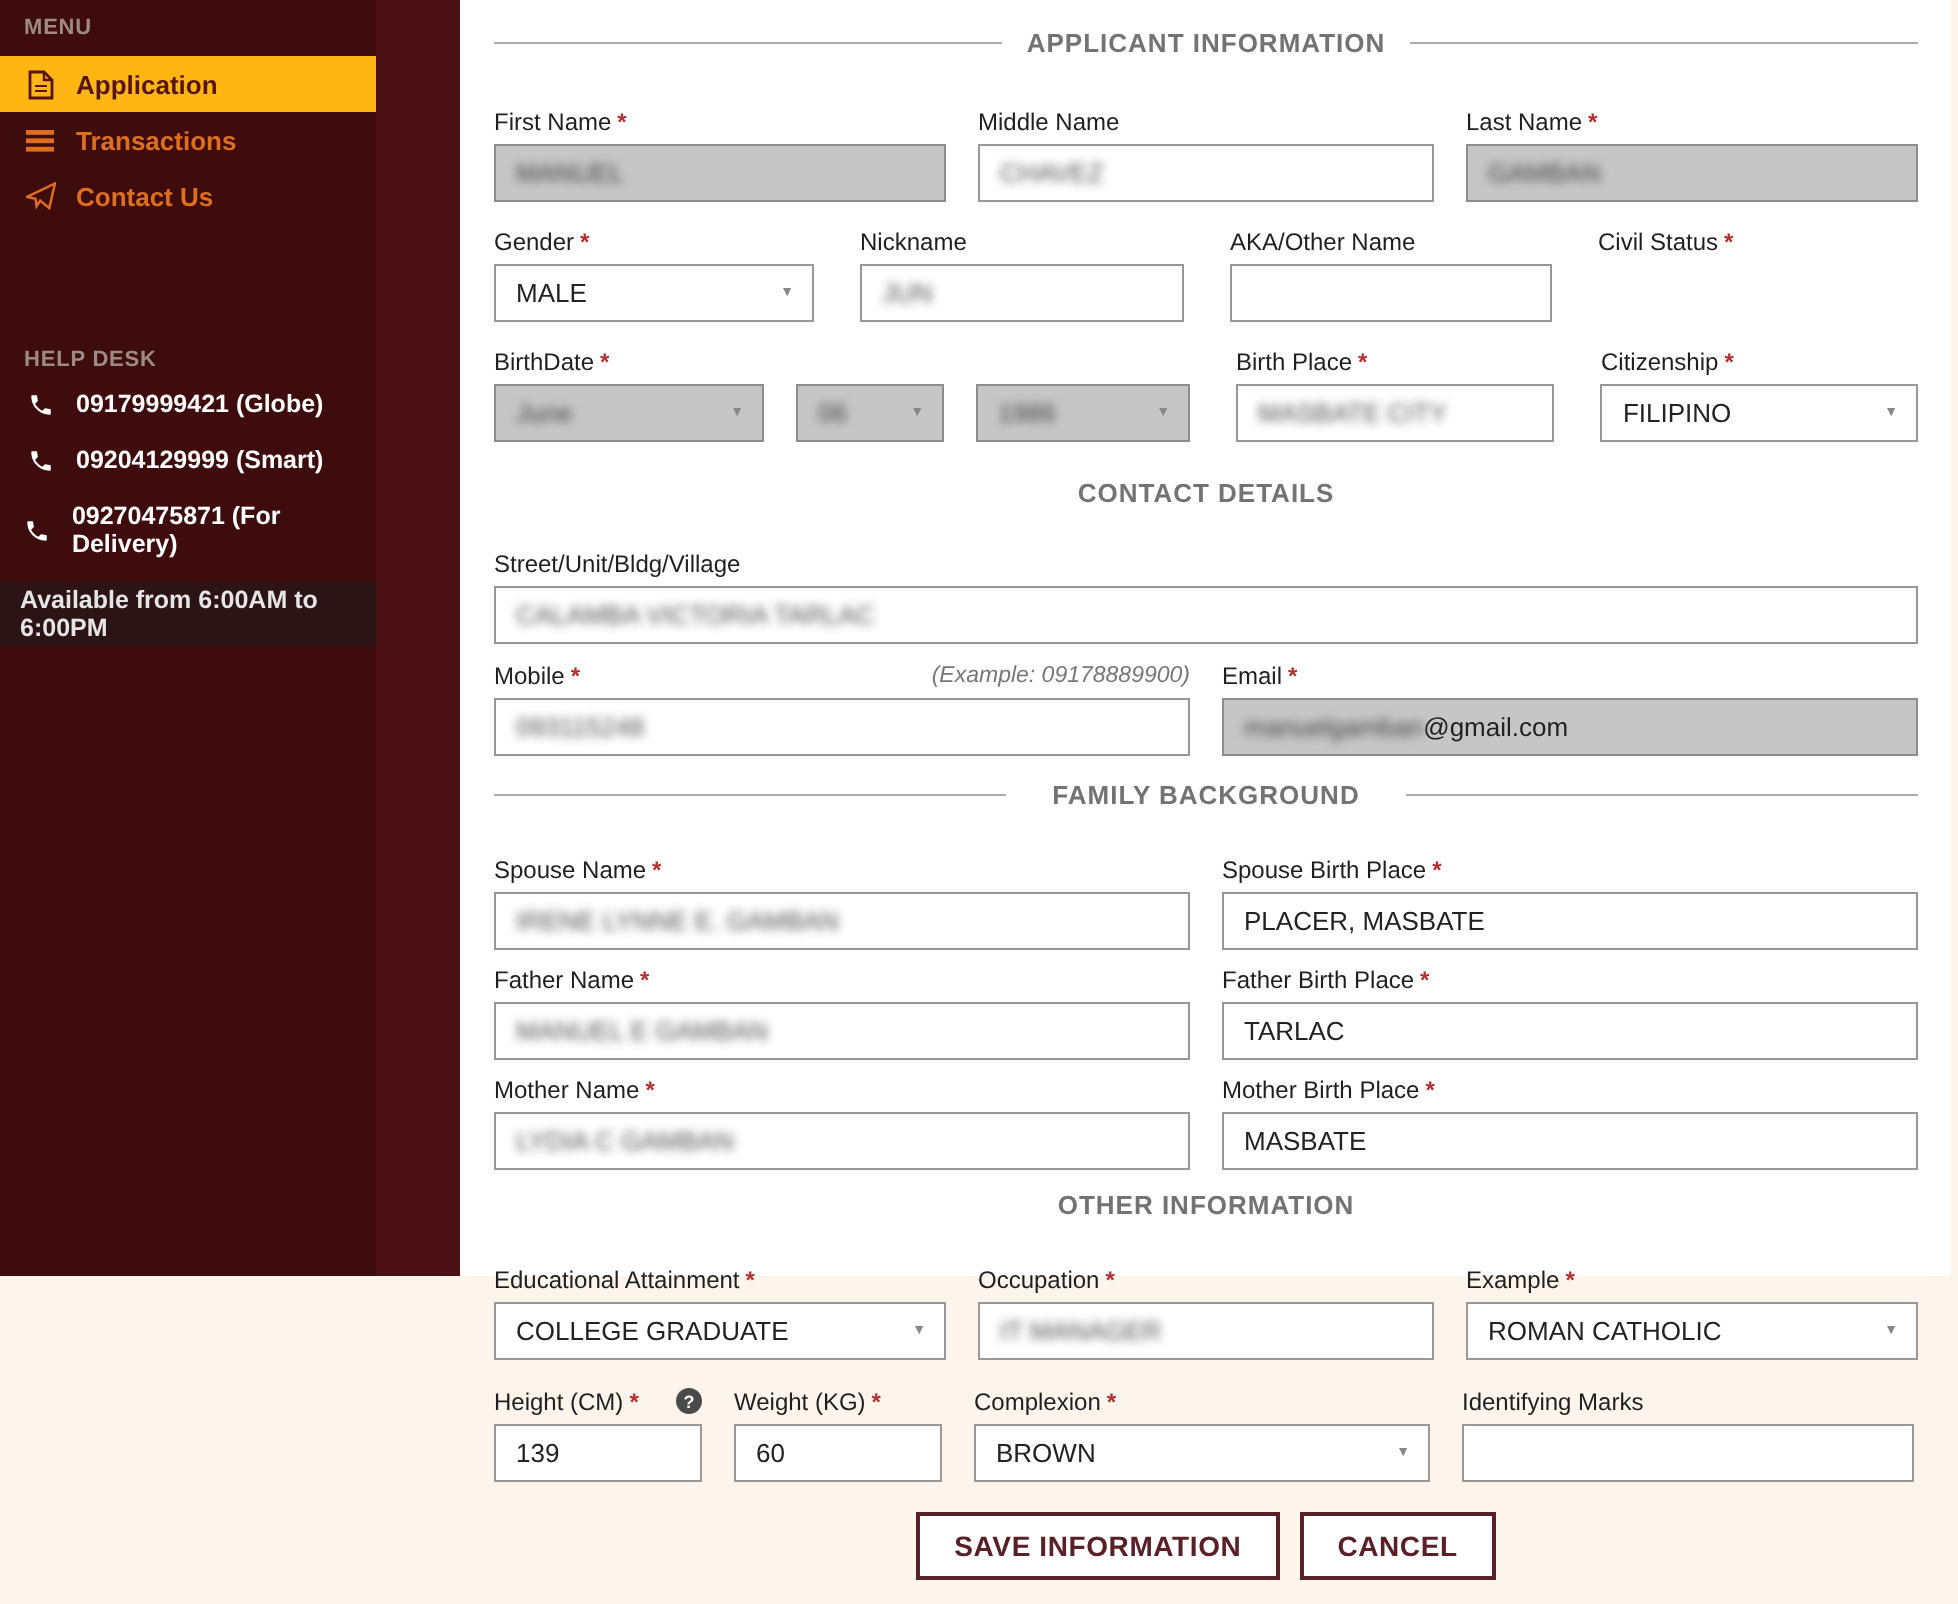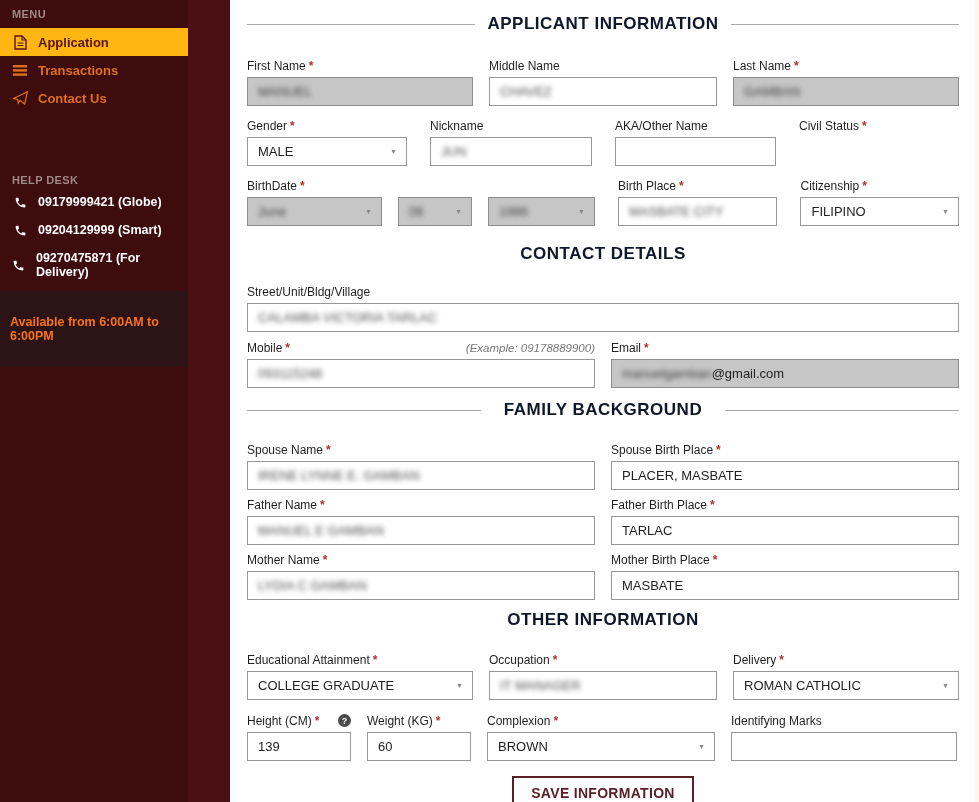--- a/index.html
+++ b/index.html
@@ -2,40 +2,40 @@
 <html><head>
 <meta charset="utf-8">
 <style>
   html,body{margin:0;padding:0;}
   body{
     width:979px;height:802px;overflow:hidden;
     background:#fdf4ec;
     font-family:"Liberation Sans", sans-serif;
     -webkit-font-smoothing:antialiased;
   }
-  .app{display:flex;width:975px;height:802px;justify-content:center;}
+  .app{display:flex;width:975px;height:638px;justify-content:center;}
 
   
   .sidebar{width:188px;flex-shrink:0;background:#3f0c0e;position:relative;}
   .side-strip{width:42px;flex-shrink:0;background:#4a1013;}
   .menu-header{color:#9c8a85;font-size:11px;font-weight:bold;letter-spacing:.4px;padding:8px 12px 4px;}
   .nav-item{display:flex;align-items:center;gap:10px;height:28px;padding:0 12px;
     color:#dd6f1e;font-weight:bold;font-size:13px;cursor:pointer;}
   .nav-item.active{background:#ffb612;color:#571414;}
   .nav-icon{width:16px;display:flex;align-items:center;justify-content:center;}
   .help-header{color:#9c8a85;font-size:11px;font-weight:bold;letter-spacing:.4px;padding:0 12px 2px;margin-top:62px;}
   .phone-item{display:flex;align-items:center;gap:10px;color:#ffffff;font-weight:bold;font-size:12.5px;padding:7px 12px;}
-  .avail-bar{background:#2c1316;color:#f97316;font-weight:bold;font-size:12.5px;padding:24px 10px;margin-top:5px;}
+  .avail-bar{background:#2c1316;color:#e5e5e5;font-weight:bold;font-size:12.5px;padding:2px 10px;margin-top:5px;}
 
   
   .main{width:745px;box-sizing:border-box;background:#ffffff;padding:0 16px 0 17px;}
   .sec{display:flex;align-items:center;gap:12px;}
   .sec .line{flex:1;height:1px;background:#a9a9a9;}
   .sec .line.hidden{background:transparent;}
-  .sec .title{font-size:17px;font-weight:bold;color:#0f172a;letter-spacing:.5px;white-space:nowrap;}
+  .sec .title{font-size:13px;font-weight:bold;color:#737373;letter-spacing:.5px;white-space:nowrap;}
 
   .row{display:flex;gap:16px;}
   .field{display:flex;flex-direction:column;}
   .lbl{font-size:12px;color:#1f1f1f;margin-bottom:4px;display:flex;align-items:center;height:15px;}
   .lbl .between{width:100%;display:flex;justify-content:space-between;align-items:center;}
   .req{color:#b23030;margin-left:3px;font-weight:bold;}
   .hint{font-style:italic;color:#777;font-size:11.5px;font-weight:normal;}
 
   .box{height:29px;box-sizing:border-box;border:1px solid #979797;background:#fff;
     display:flex;align-items:center;padding:0 10px;font-size:13px;color:#222;position:relative;}
@@ -375,21 +375,21 @@
         <div class="lbl">
             <span>Occupation</span>
             <span class="req">*</span>
           </div>
         <div class="box">
             <span class="blurred">IT MANAGER</span>
           </div>
       </div>
       <div class="field w226">
         <div class="lbl">
-            <span>Delivery</span>
+            <span>Example</span>
             <span class="req">*</span>
           </div>
         <div class="box">
             <span>ROMAN CATHOLIC</span>
             <span class="caret">▼</span>
           </div>
       </div>
     </div>
 
     <div class="row mt13">
@@ -428,16 +428,17 @@
             <span>Identifying Marks</span>
           </div>
         <div class="box">
             <span></span>
           </div>
       </div>
     </div>
 
     <div class="btn-row mt15">
       <button class="btn">SAVE INFORMATION</button>
+      <button class="btn">CANCEL</button>
     </div>
 
   </div>
 </div>
 
 </body></html>

